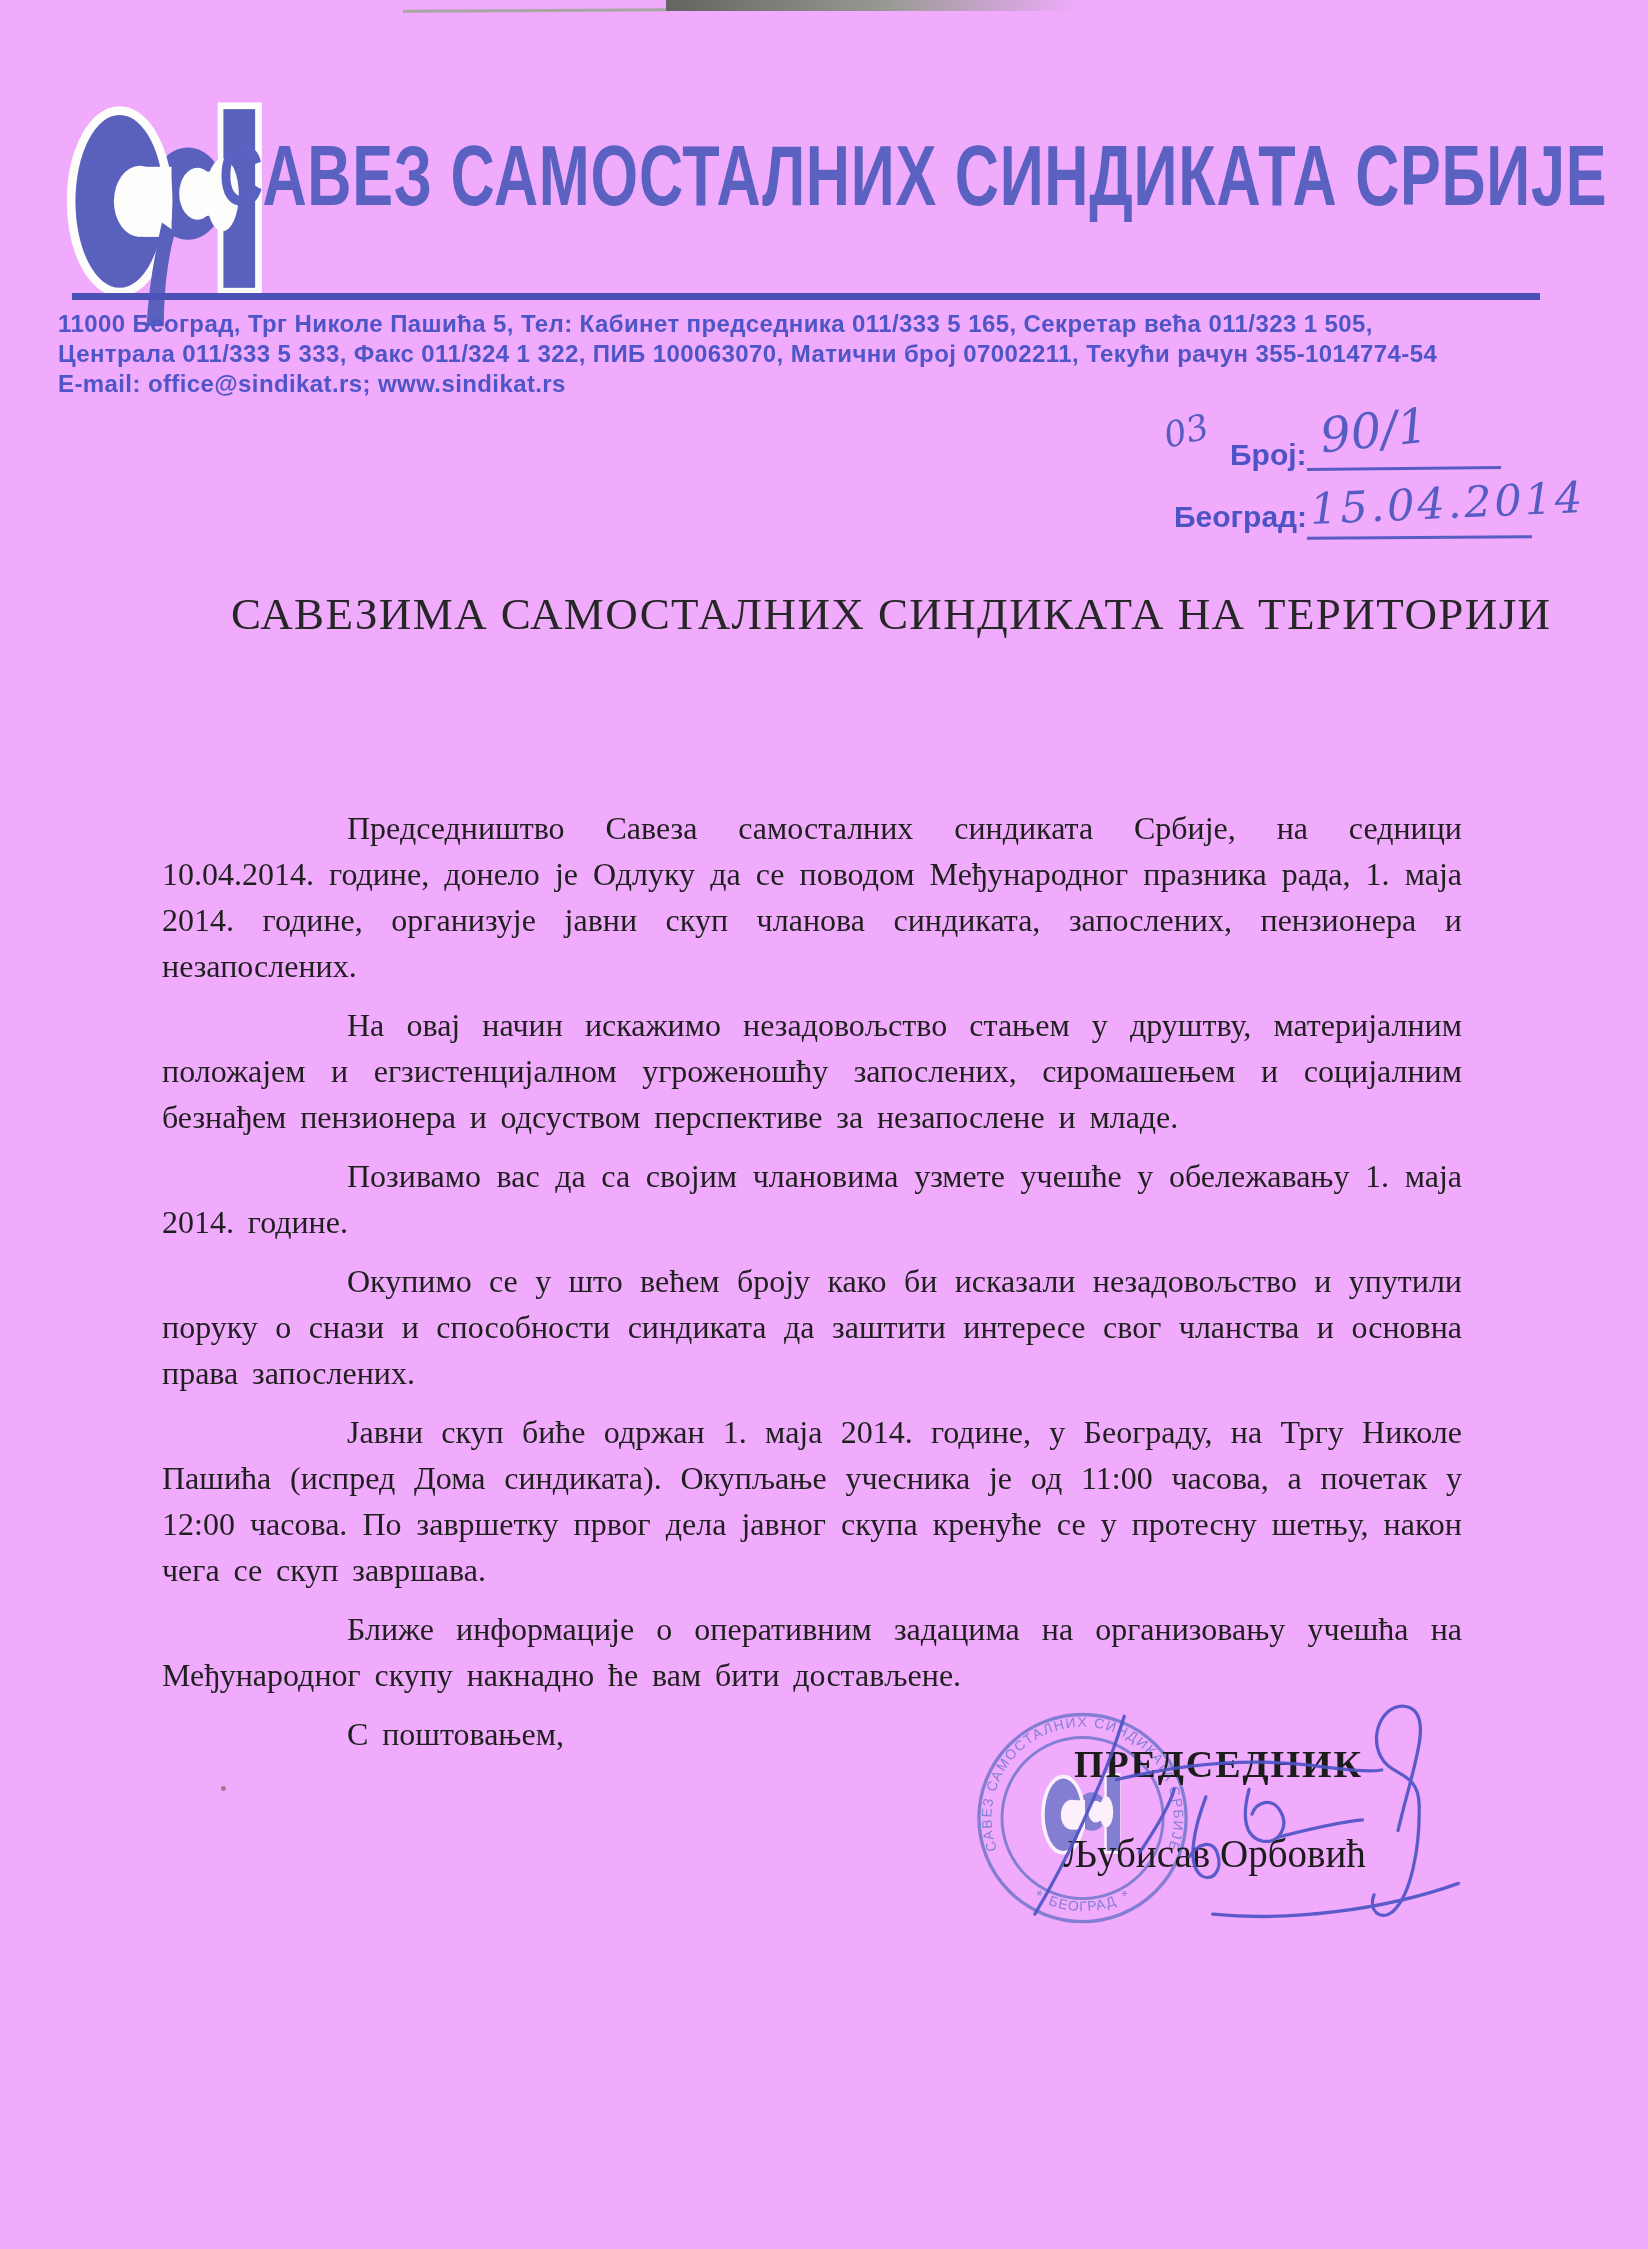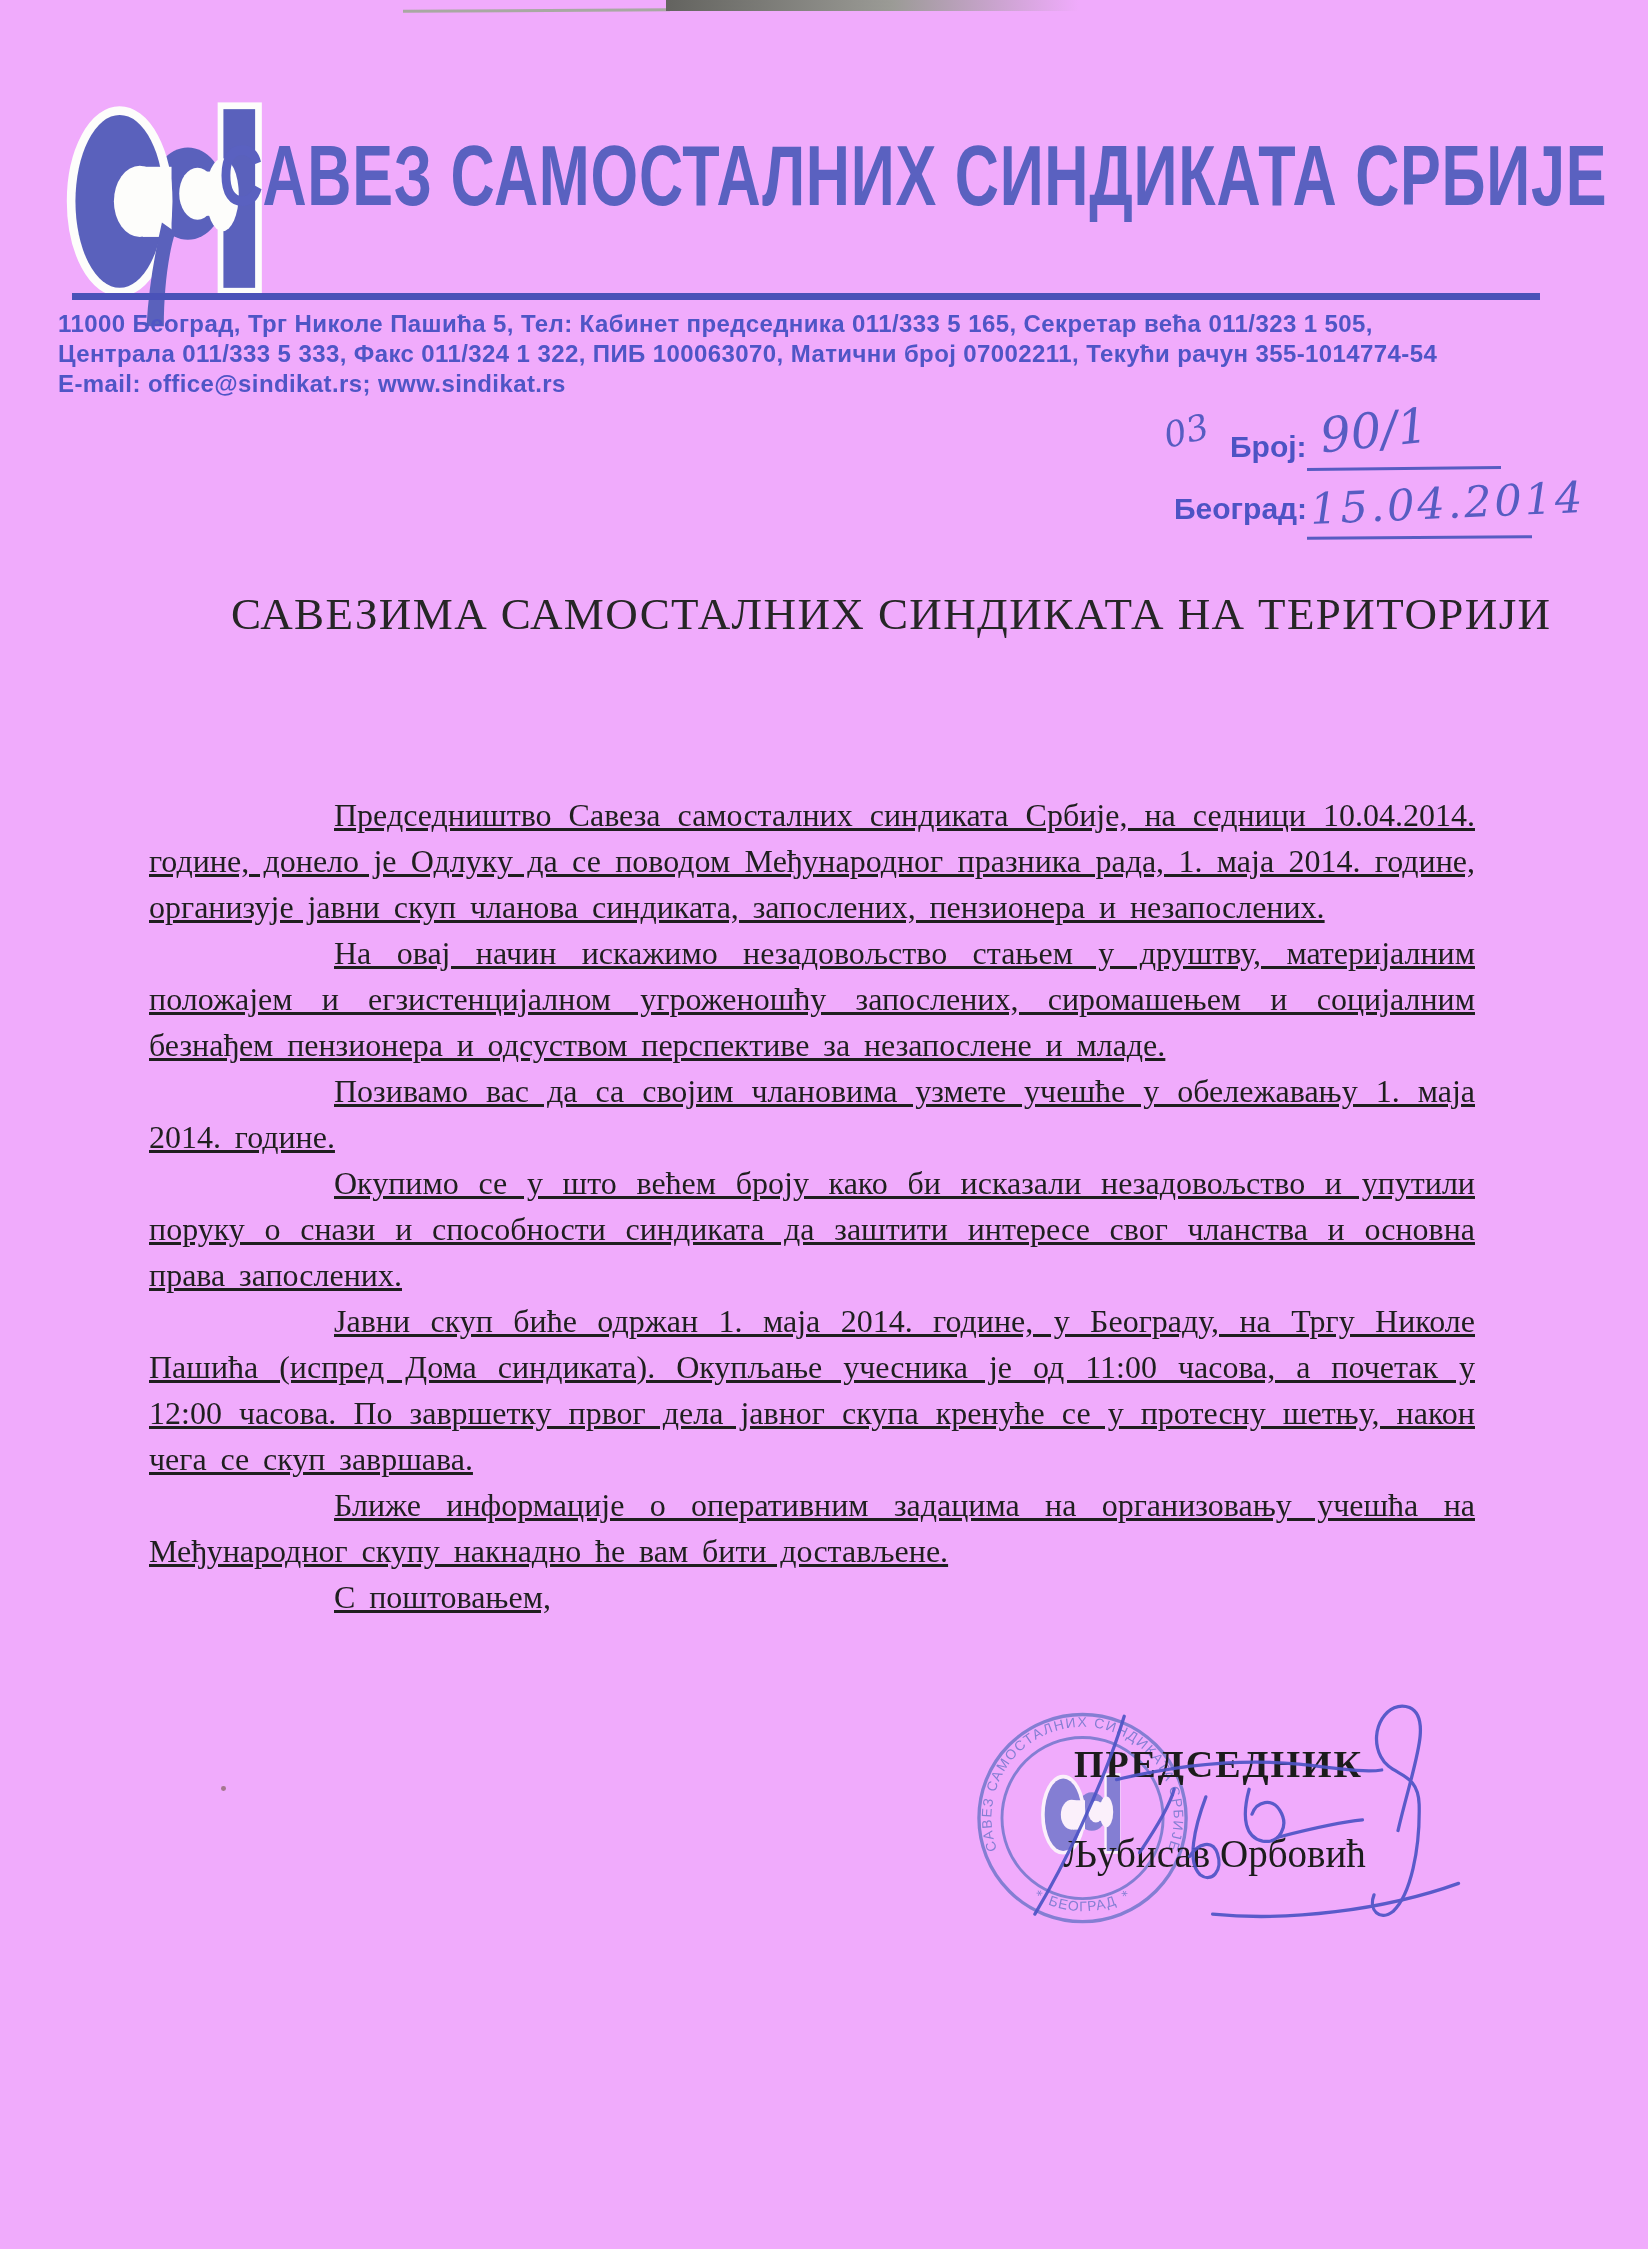--- a/index.html
+++ b/index.html
@@ -18,37 +18,37 @@
              font-size:85px;line-height:86px;color:#5a61c0;letter-spacing:1px;white-space:nowrap;
              transform:scaleX(0.72);transform-origin:left top;}
   .rule{left:72px;top:293px;width:1468px;height:6.7px;background:#4a52b8;}
   .addr{left:58px;top:309px;width:1484px;text-align:left;color:#4f55c6;
         font-family:"Liberation Sans",sans-serif;font-weight:bold;font-size:24px;line-height:30px;
         letter-spacing:0.4px;}
 
   
   .hand{font-family:"DejaVu Serif",serif;font-style:italic;color:#575cc2;white-space:nowrap;}
   .ref-label{font-family:"Liberation Sans",sans-serif;font-weight:bold;font-size:30px;
-             color:#4d53c4;white-space:nowrap;}
+             color:#4d53c4;white-space:nowrap;margin-top:8px;}
   .hw-03{left:1164px;top:411px;font-size:35px;transform:rotate(-14deg);}
   .lbl-broj{left:1230px;top:430px;}
   .hw-num{left:1320px;top:402px;font-size:48px;transform:rotate(-6deg);}
   .uline1{left:1307px;top:467px;width:194px;height:2.9px;background:#575cc2;transform:rotate(-0.6deg);}
   .lbl-grad{left:1174px;top:492px;}
   .hw-date{left:1310px;top:478px;font-size:43px;letter-spacing:2.9px;transform:rotate(-2.5deg);}
   .uline2{left:1307px;top:536px;width:225px;height:2.9px;background:#575cc2;transform:rotate(-0.4deg);}
 
   
   .heading{left:231px;top:588px;font-weight:normal;font-size:45px;letter-spacing:1.4px;
            color:#262626;white-space:nowrap;}
 
   
   .body-block{left:149px;top:792px;width:1326px;font-size:32px;line-height:46px;color:#1f1f1f;
               text-align:justify;word-spacing:5.8px;}
-  .body-block p{margin:0;text-indent:185px;text-decoration:underline;}
+  .body-block p{margin:13px;text-indent:185px;}
 
   
   .sig-title{left:1074px;top:1742px;font-weight:bold;font-size:38px;letter-spacing:1.9px;color:#1c1c1c;white-space:nowrap;}
   .sig-name{left:1063px;top:1831px;font-size:39px;color:#1c1c1c;white-space:nowrap;}
   .stamp-svg{left:976px;top:1702px;}
   .sign-svg{left:980px;top:1672px;}
 </style>
 </head>
 <body>
 

